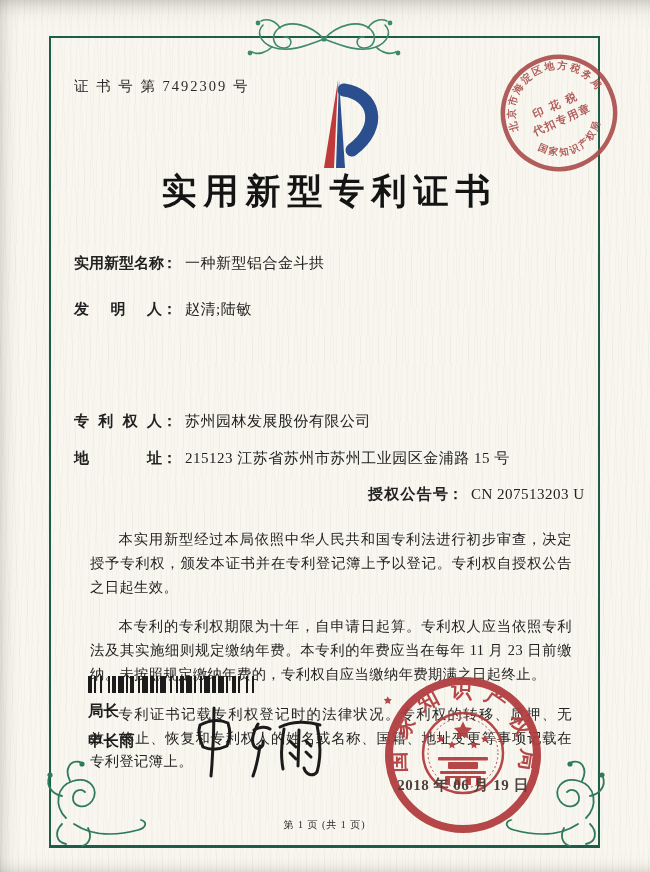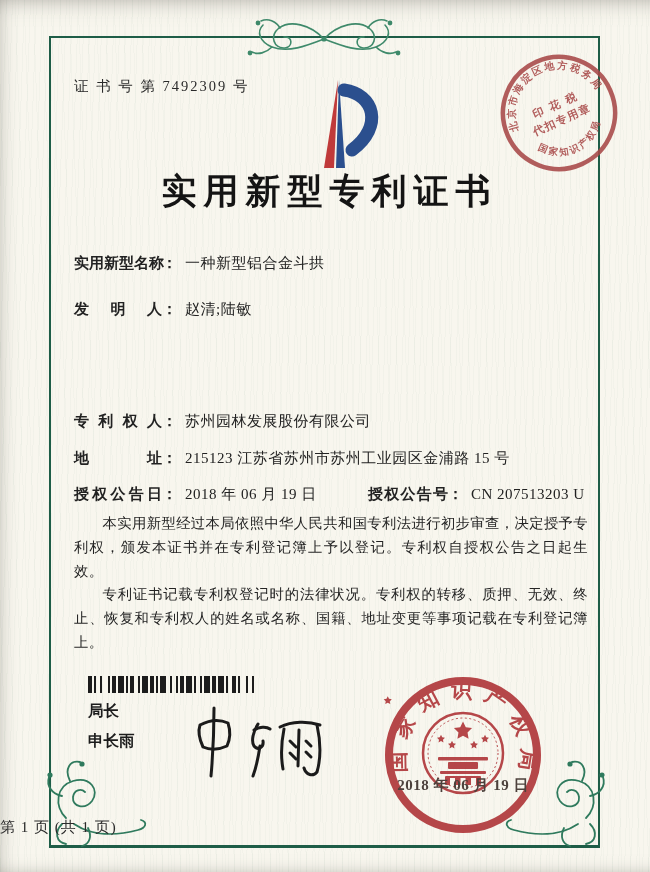--- a/index.html
+++ b/index.html
@@ -46,35 +46,35 @@
   }
   .fcolon{font-weight:600;margin-right:8px;}
   .fvalue{letter-spacing:.5px;}
   .row-r0{top:254px}.row-r1{top:300px}.row-r2{top:337px}
   .row-r3{top:374px}.row-r4{top:412px}.row-r5{top:449px}.row-r6{top:485px}
   .row-right{left:368px;top:485px}
   .body-text{
     position:absolute;left:74px;top:512px;width:514px;
     font-size:14.3px;line-height:23.8px;letter-spacing:.4px;color:#242424;text-align:justify;
   }
-  .body-text p{margin:0;text-indent:2em;}
+  .body-text p{margin:16px;text-indent:2em;}
   .barcode{
     position:absolute;left:88px;top:676px;width:166px;height:17px;display:flex;align-items:stretch;
   }
   .barcode .bar{height:100%;}
   .director{
     position:absolute;left:88px;top:696px;
     font-family:"Liberation Sans","DejaVu Sans",sans-serif;
     font-size:15.5px;font-weight:700;color:#1c1c1c;line-height:30px;
   }
   .signature{position:absolute;left:178px;top:696px;}
   .big-seal{position:absolute;left:368px;top:663px;}
   .page-footer{
-    position:absolute;left:0;right:30px;top:818px;
-    font-size:15px;letter-spacing:1px;color:#2a2a2a;
+    position:absolute;left:0;right:30px;top:818px;text-align:center;
+    font-size:10px;letter-spacing:1px;color:#2a2a2a;
   }
   .ornament-top{position:absolute;left:228px;top:12px;}
   .corner-bl{position:absolute;left:40px;top:756px;}
   .corner-br{position:absolute;left:500px;top:756px;}
 </style>
 </head>
 <body>
 
 <div class="scan">
 
@@ -160,29 +160,27 @@
   </div>
   <div class="row row-r1">
     <span class="flabel">发明人</span><span class="fcolon">：</span><span class="fvalue">赵清;陆敏</span>
   </div>
   <div class="row row-r4">
     <span class="flabel">专利权人</span><span class="fcolon">：</span><span class="fvalue">苏州园林发展股份有限公司</span>
   </div>
   <div class="row row-r5">
     <span class="flabel">地址</span><span class="fcolon">：</span><span class="fvalue">215123 江苏省苏州市苏州工业园区金浦路 15 号</span>
   </div>
-  <div class="row row-r6">
-    <span class="flabel">授权公告日</span><span class="fcolon">：</span><span class="fvalue">2018 年 06 月 19 日</span>
-  </div>
   <div class="row row-right">
     <span class="flabel" style="width:80px">授权公告号</span><span class="fcolon">：</span><span class="fvalue">CN 207513203 U</span>
   </div>
 
   <div class="body-text">
     <p>本实用新型经过本局依照中华人民共和国专利法进行初步审查，决定授予专利权，颁发本证书并在专利登记簿上予以登记。专利权自授权公告之日起生效。</p>
+    <p>本专利的专利权期限为十年，自申请日起算。专利权人应当依照专利法及其实施细则规定缴纳年费。本专利的年费应当在每年 11 月 23 日前缴纳。未按照规定缴纳年费的，专利权自应当缴纳年费期满之日起终止。</p>
     <p>专利证书记载专利权登记时的法律状况。专利权的转移、质押、无效、终止、恢复和专利权人的姓名或名称、国籍、地址变更等事项记载在专利登记簿上。</p>
   </div>
 
   <div class="barcode">
       <div class="bar" style="flex-grow: 2; background: rgb(28, 28, 28);"></div>
       <div class="bar" style="flex-grow: 1; background: transparent;"></div>
       <div class="bar" style="flex-grow: 1; background: rgb(28, 28, 28);"></div>
       <div class="bar" style="flex-grow: 2; background: transparent;"></div>
       <div class="bar" style="flex-grow: 1; background: rgb(28, 28, 28);"></div>
       <div class="bar" style="flex-grow: 3; background: transparent;"></div>

